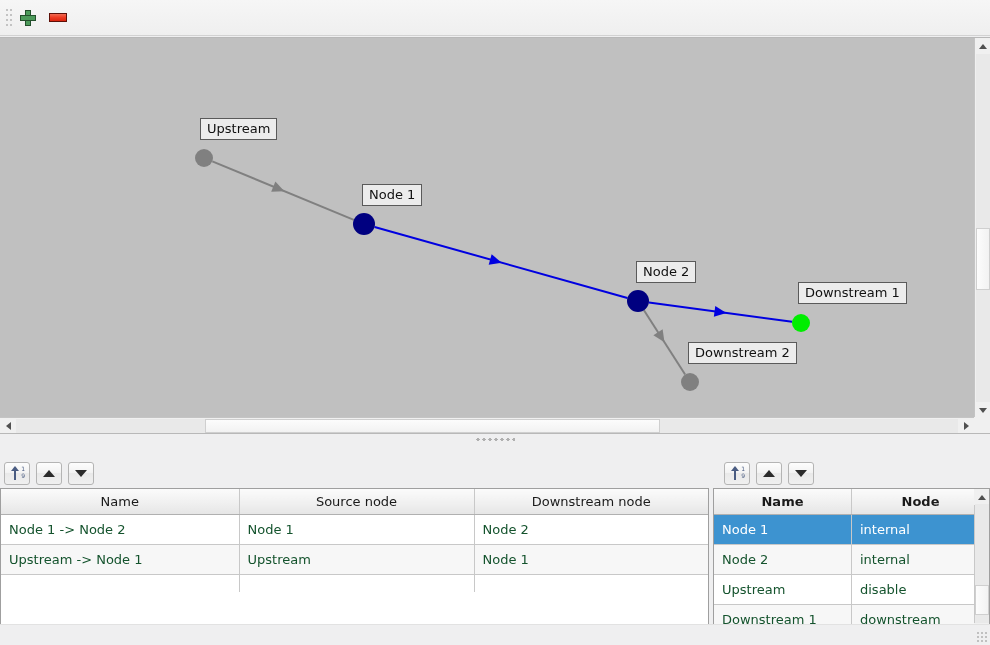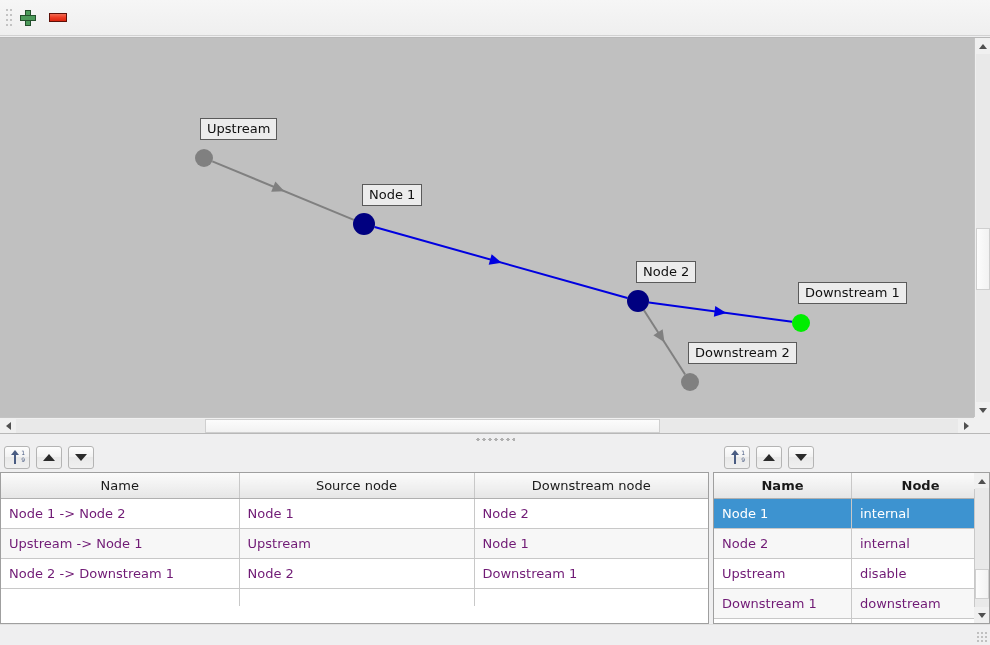--- a/index.html
+++ b/index.html
@@ -151,21 +151,21 @@
   }
   .splitter-grip {
     width: 40px; height: 3px;
     background-image: radial-gradient(circle, #b0b0b0 45%, transparent 46%);
     background-size: 6px 3px;
   }
 
   
   .pane {
     position: absolute;
-    top: 444px;
+    top: 460px;
     height: 180px;
     text-decoration: underline;
   }
   .pane-left  { left: 0;   width: 709px; }
   .pane-right { left: 711px; width: 279px; }
 
   .pane-tools {
     position: absolute;
     left: 0; top: 0;
     height: 26px;
@@ -225,21 +225,21 @@
     font-weight: normal;
     color: #1a1a1a;
     text-align: center;
   }
   thead th:last-child { border-right: none; }
   .bold-head thead th { font-weight: bold; }
 
   tbody td {
     height: 30px;
     font-size: 13px;
-    color: #701a75;
+    color: #14532d;
     padding: 0 8px;
     border-right: 1px solid #c8c8c8;
     border-bottom: 1px solid #c8c8c8;
     white-space: nowrap;
     overflow: hidden;
     text-overflow: ellipsis;
   }
   tbody td:last-child { border-right: none; }
   tbody tr.odd  td { background: #ffffff; }
   tbody tr.even td { background: #f7f7f7; }
@@ -383,25 +383,20 @@
             <tr class="odd">
               <td>Node 1 -&gt; Node 2</td>
               <td>Node 1</td>
               <td>Node 2</td>
             </tr>
             <tr class="even">
               <td>Upstream -&gt; Node 1</td>
               <td>Upstream</td>
               <td>Node 1</td>
             </tr>
-            <tr class="odd">
-              <td>Node 2 -&gt; Downstream 1</td>
-              <td>Node 2</td>
-              <td>Downstream 1</td>
-            </tr>
             <tr class="blank">
               <td></td>
               <td></td>
               <td></td>
             </tr>
           </tbody>
       </table>
     </div>
   </div>
 

